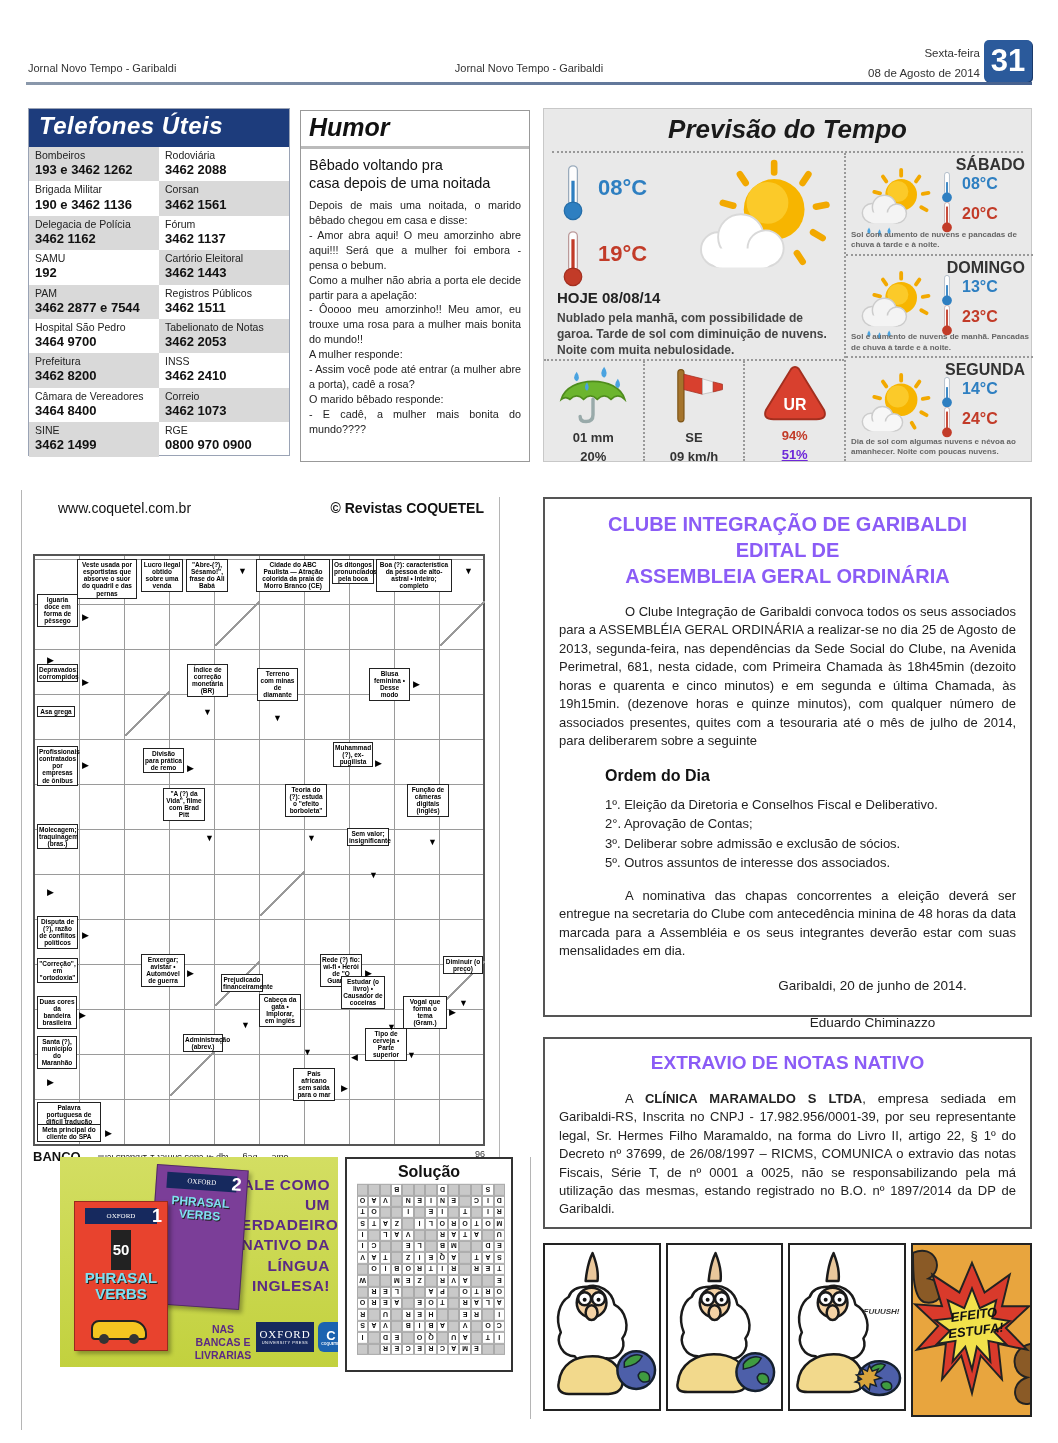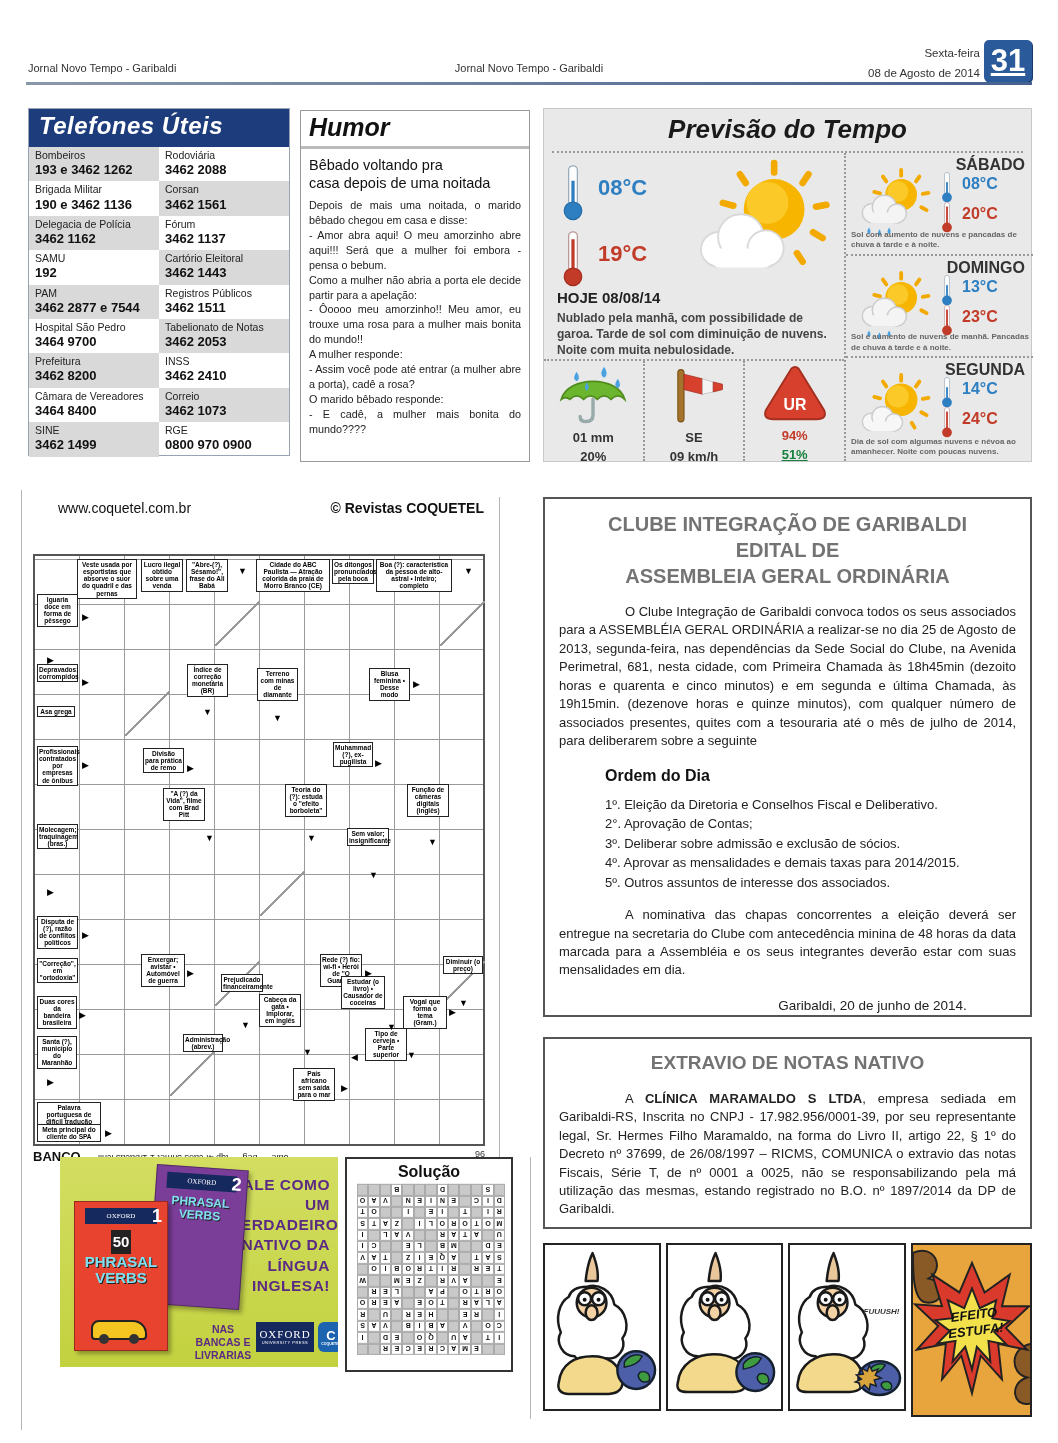--- a/index.html
+++ b/index.html
@@ -6,21 +6,21 @@
   body { background:#777; font-family:"Liberation Sans", sans-serif; }
   .page { position:relative; width:1058px; height:1443px; background:#fff; margin:0 auto; overflow:hidden; color:#111; }
 
   
   .brand { position:absolute; top:62px; font-size:11px; color:#333; }
   .brand.left { left:28px; }
   .brand.center { left:529px; transform:translateX(-50%); }
   .hdr-date { position:absolute; right:78px; top:44px; text-align:right; font-size:11.5px; color:#333; line-height:1.7; }
   .pagenum { position:absolute; right:26px; top:40px; width:48px; height:42px; background:#2b5a9b; color:#fff;
              font-weight:bold; font-size:31px; border-radius:5px; display:flex; align-items:center; justify-content:center;
-             box-shadow:1px 1px 0 #1a3a6b;text-decoration:underline; }
+             box-shadow:1px 1px 0 #1a3a6b; }
   .hdr-rule { position:absolute; left:26px; width:1006px; top:82px; height:3px; background:linear-gradient(90deg,#8a98ab,#46618f); }
 
   
   .vrule { position:absolute; width:1px; background:#b5b5b5; }
 
   
   .phones { position:absolute; left:28px; top:108px; width:262px; height:348px; border:1px solid #9aa3b5; background:#fff; }
   .phones-head { height:38px; background:#1d3c7c; color:#fff; font-style:italic; font-weight:bold; font-size:24px;
                  padding:3px 0 0 10px; letter-spacing:.5px; }
   .phones-cols { display:flex; }
@@ -46,21 +46,21 @@
   .wx-temp { position:absolute; left:54px; font-weight:bold; font-size:22px; }
   .wx-temp.low { color:#2e7fc1; }
   .wx-temp.high { color:#c23b28; }
   .wx-suncloud { position:absolute; left:138px; top:2px; }
   .wx-hoje { position:absolute; left:13px; top:136px; font-weight:bold; font-size:15px; color:#222; }
   .wx-desc { position:absolute; left:13px; top:158px; width:278px; font-weight:bold; font-size:12px; line-height:1.33; color:#444; }
   .wx-metrics { position:absolute; left:0; top:206px; width:300px; height:102px; border-top:2px dotted #999; display:flex; }
   .wx-metric { flex:1; text-align:center; padding-top:4px; }
   .wx-metric + .wx-metric { border-left:2px dotted #999; }
   .wx-mval { font-weight:bold; font-size:13px; color:#333; line-height:1.45; }
-  .wx-mval .red { color:#c23b28; } .wx-mval .blue { color:#15803d;text-decoration:underline; }
+  .wx-mval .red { color:#c23b28; } .wx-mval .blue { color:#6d28d9;text-decoration:underline; }
   .day { position:relative; height:102.6px; border-bottom:2px dotted #999; }
   .day:last-child { border-bottom:none; }
   .day-name { position:absolute; right:8px; top:3px; font-weight:bold; font-size:16px; color:#333; }
   .day-icon { position:absolute; left:4px; top:14px; }
   .day-temp { position:absolute; left:116px; font-weight:bold; font-size:16px; }
   .day-temp.low { top:22px; color:#2e7fc1; } .day-temp.high { top:52px; color:#c23b28; }
   .day-mini { position:absolute; left:92px; }
   .day-desc { position:absolute; left:5px; bottom:3px; width:180px; font-size:8px; font-weight:bold; color:#666; line-height:1.3; }
 
   
@@ -79,41 +79,41 @@
           background:linear-gradient(to bottom right, transparent 48%, #999 48%, #999 52%, transparent 52%); }
   .xw-bank { position:absolute; left:5px; top:652px; width:452px; font-size:12px; }
   .xw-bank b { font-weight:bold; font-size:13px; }
   .xw-bank .flip { display:inline-block; transform:rotate(180deg); font-size:9px; color:#222; margin-left:14px; }
   .xw-num { float:right; font-size:9px; color:#333; }
 
   
   .notice { position:absolute; left:543px; width:489px; border:2px solid #555; background:#fff; padding:12px 14px; }
   .edital { top:497px; height:520px; }
   .extravio { top:1037px; height:192px; }
-  .n-title { text-align:center; font-weight:bold; font-size:20px; line-height:1.3; color:#737373; }
+  .n-title { text-align:center; font-weight:bold; font-size:20px; line-height:1.3; color:#8b5cf6; }
   .n-para { font-size:13px; line-height:1.42; text-align:justify; margin-top:14px; color:#222; }
   .indent { text-indent:66px; }
   .ordem-t { font-weight:bold; font-size:16px; margin:16px 0 10px 46px; }
   .ordem-item { font-size:13px; line-height:1.5; margin-left:46px; color:#222; }
   .n-center { text-align:center; font-size:13.5px; margin-top:18px; margin-left:170px; color:#222; }
   .n-sign { text-align:center; font-size:13.5px; margin-top:20px; margin-left:170px; line-height:1.45; color:#222; }
   .extravio .n-title { font-size:19px; }
 
   
   .ad { position:absolute; left:60px; top:1157px; width:278px; height:210px; background:linear-gradient(#d3de62,#c2d13e); overflow:hidden; }
   .ad-head { position:absolute; right:8px; top:18px; width:100px; text-align:right; font-weight:bold; font-size:15.5px;
              line-height:1.3; color:#5b2a84; letter-spacing:.5px; }
   .book { position:absolute; border:1px solid rgba(0,0,0,.35); box-shadow:3px 3px 4px rgba(0,0,0,.3); }
   .book .oxband { height:16px; background:#16295e; color:#fff; font-family:"Liberation Serif",serif; font-size:7px;
                   display:flex; align-items:center; justify-content:center; margin:6px 10px 0; }
   .book .bnum { position:absolute; right:5px; top:4px; color:#fff; font-weight:bold; font-size:18px; }
   .book2 { left:92px; top:10px; width:92px; height:140px; background:#7b3e98; transform:rotate(4deg); z-index:1; }
   .book1 { left:14px; top:44px; width:94px; height:150px; background:#e8432e; z-index:2; }
   .bt { text-align:center; font-weight:bold; color:#7fe0f0; text-shadow:1px 1px 0 #222; line-height:1.05; margin-top:6px; }
-  .bt .n50 { display:inline-block; background:#222; color:#fff; padding:4px 2px; }
+  .bt .n50 { display:inline-block; background:#222; color:#fff; padding:12px 2px; }
   .bt1 { font-size:15px; } .bt2 { font-size:12px; }
   .car { position:absolute; left:16px; bottom:10px; width:56px; height:20px; background:#f4c520; border:2px solid #222; border-radius:8px 14px 4px 4px; }
   .car:before, .car:after { content:""; position:absolute; bottom:-6px; width:10px; height:10px; background:#333; border-radius:50%; }
   .car:before { left:6px; } .car:after { right:6px; }
   .ad-note { position:absolute; left:134px; top:166px; width:58px; font-weight:bold; font-size:10.5px; line-height:1.25;
              color:#5b2a84; text-align:center; }
   .oxlogo { position:absolute; left:196px; top:165px; width:58px; height:30px; background:#16295e; color:#fff; text-align:center; }
   .oxlogo .ox1 { font-family:"Liberation Serif",serif; font-size:11px; letter-spacing:1px; margin-top:6px; }
   .oxlogo .ox2 { font-size:4px; letter-spacing:.5px; }
   .cqlogo { position:absolute; left:258px; top:165px; width:26px; height:30px; background:#1c63b0; border-radius:6px;
@@ -563,21 +563,20 @@
       <div>CLUBE INTEGRAÇÃO DE GARIBALDI</div>
       <div>EDITAL DE</div>
       <div>ASSEMBLEIA GERAL ORDINÁRIA</div>
     </div>
     <p class="n-para indent">O Clube Integração de Garibaldi convoca todos os seus associados para a ASSEMBLÉIA GERAL ORDINÁRIA a realizar-se no dia 25 de Agosto de 2013, segunda-feira, nas dependências da Sede Social do Clube, na Avenida Perimetral, 681, nesta cidade, com Primeira Chamada às 18h45min (dezoito horas e quarenta e cinco minutos) e em segunda e última Chamada, às 19h15min. (dezenove horas e quinze minutos), com qualquer número de associados presentes, quites com a tesouraria até o mês de julho de 2014, para deliberarem sobre a seguinte</p>
     <div class="ordem-t">Ordem do Dia</div>
     <div id="ordem-list">
         <div class="ordem-item">1º. Eleição da Diretoria e Conselhos Fiscal e Deliberativo.</div>
         <div class="ordem-item">2°. Aprovação de Contas;</div>
         <div class="ordem-item">3º. Deliberar sobre admissão e exclusão de sócios.</div>
-        <div class="ordem-item">4º. Aprovar as mensalidades e demais taxas para 2014/2015.</div>
         <div class="ordem-item">5º. Outros assuntos de interesse dos associados.</div>
       </div>
     <p class="n-para indent">A nominativa das chapas concorrentes a eleição deverá ser entregue na secretaria do Clube com antecedência minina de 48 horas da data marcada para a Assembléia e os seus integrantes deverão estar com suas mensalidades em dia.</p>
     <div class="n-center">Garibaldi, 20 de junho de 2014.</div>
     <div class="n-sign">
       <div>Eduardo Chiminazzo</div>
       <div>Presidente</div>
     </div>
   </div>
 

